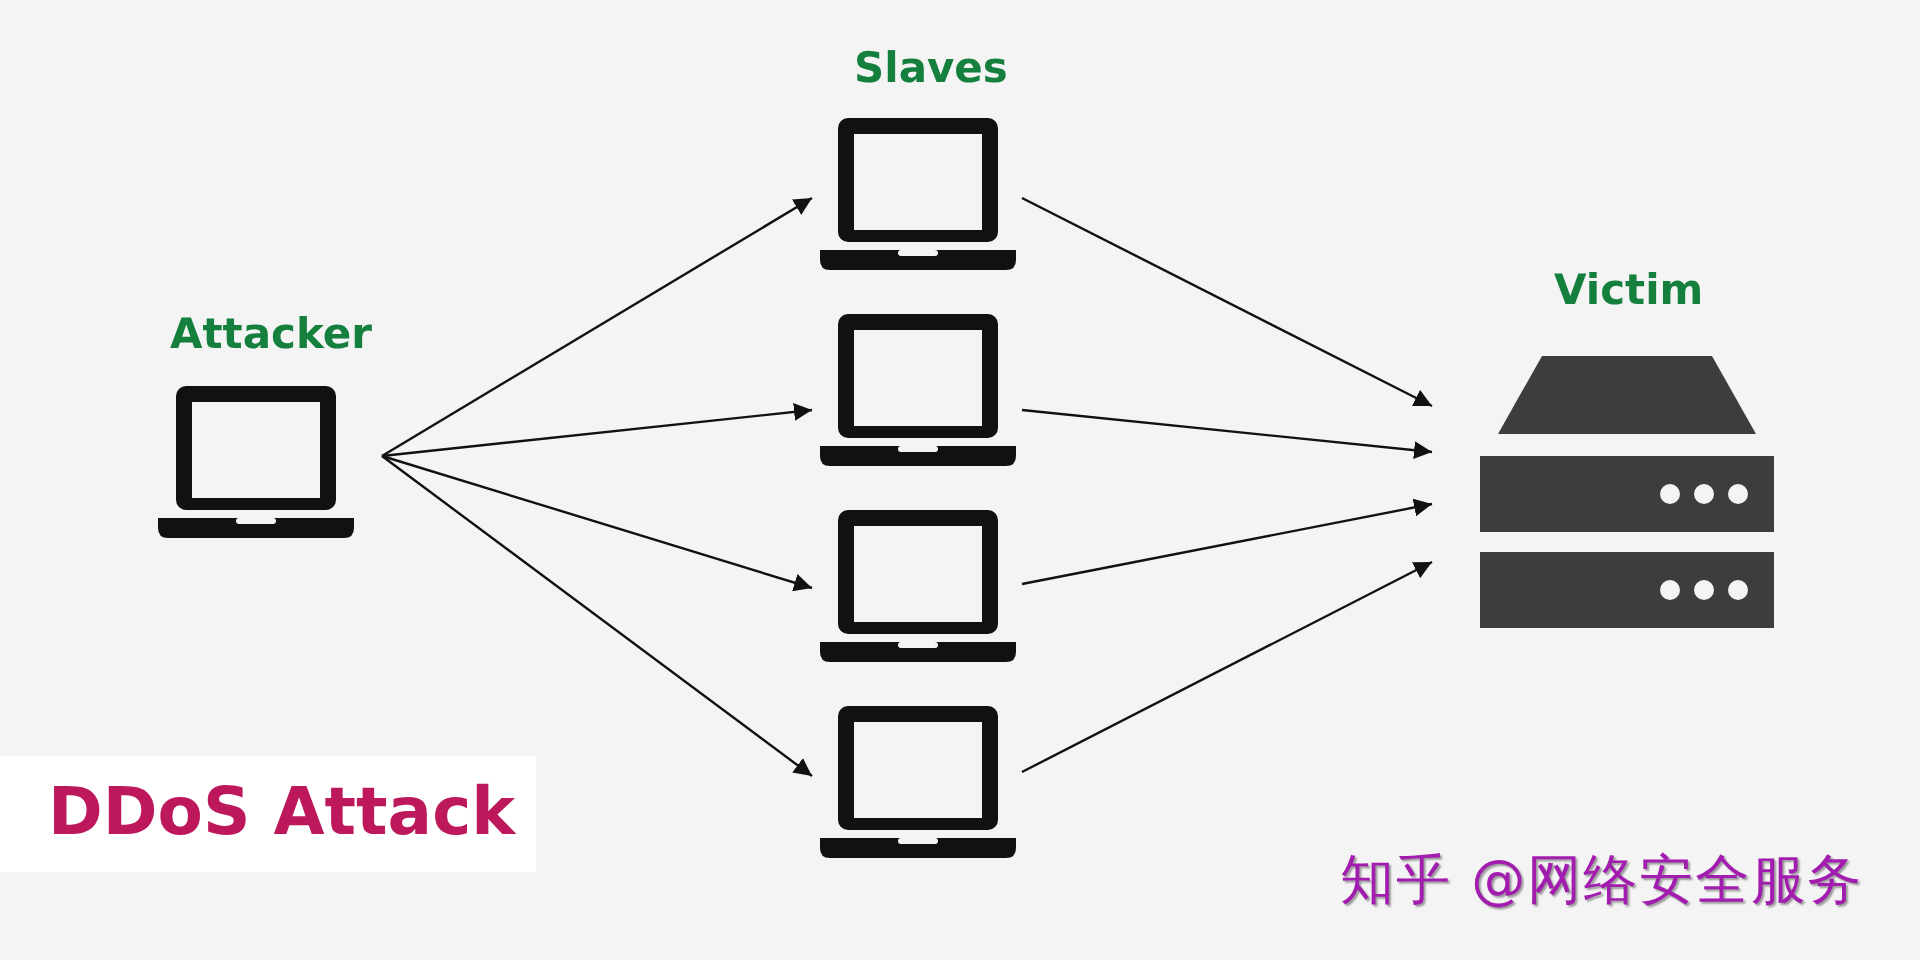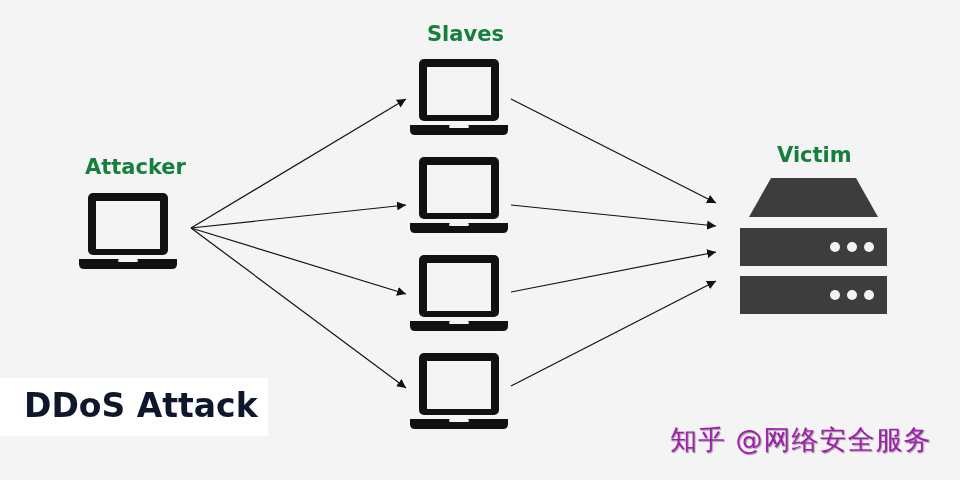--- a/index.html
+++ b/index.html
@@ -1,30 +1,30 @@
 <!DOCTYPE html>
 <html><head>
 <meta charset="utf-8">
 <style>
   html, body { margin:0; padding:0; }
   body { width:960px; height:480px; background:#f4f4f4; position:relative; overflow:hidden;
          font-family:"DejaVu Sans", sans-serif; }
   .label { position:absolute; color:#15803d; font-weight:bold; font-size:21px; letter-spacing:0px; }
   svg.diagram { position:absolute; left:0; top:0; }
   .title-box { position:absolute; left:0; top:378px; width:268px; height:58px; background:#ffffff; }
-  .title-text { position:absolute; left:24px; top:8px; color:#0f172a; font-weight:bold; font-size:33px; }
+  .title-text { position:absolute; left:24px; top:8px; color:#be185d; font-weight:bold; font-size:33px; }
   .watermark { position:absolute; left:670px; top:422px; font-size:27px; color:#a21caf;
                text-shadow: 1px 1px 1px #9a9a9a; letter-spacing:1px; }
 </style>
 </head>
 <body>
 
 <div class="label" style="left:85px; top:155px;text-align:center;">Attacker</div>
 <div class="label" style="left:427px; top:22px;">Slaves</div>
-<div class="label" style="left:777px; top:143px;">Victim</div>
+<div class="label" style="left:777px; top:133px;">Victim</div>
 
 <svg class="diagram" width="960" height="480" viewBox="0 0 960 480">
   <defs>
     <marker id="arrow" viewBox="0 0 10 10" refX="10" refY="5" markerWidth="9" markerHeight="9" markerUnits="userSpaceOnUse" orient="auto">
       <path d="M0,0 L10,5 L0,10 z" fill="#111"></path>
     </marker>
     <g id="laptop">
       <rect x="9" y="0" width="80" height="62" rx="5" fill="#111"></rect>
       <rect x="17" y="8" width="64" height="48" fill="#f4f4f4"></rect>
       <path d="M0,66 L98,66 L98,71 Q98,76 93,76 L5,76 Q0,76 0,71 Z" fill="#111"></path>

